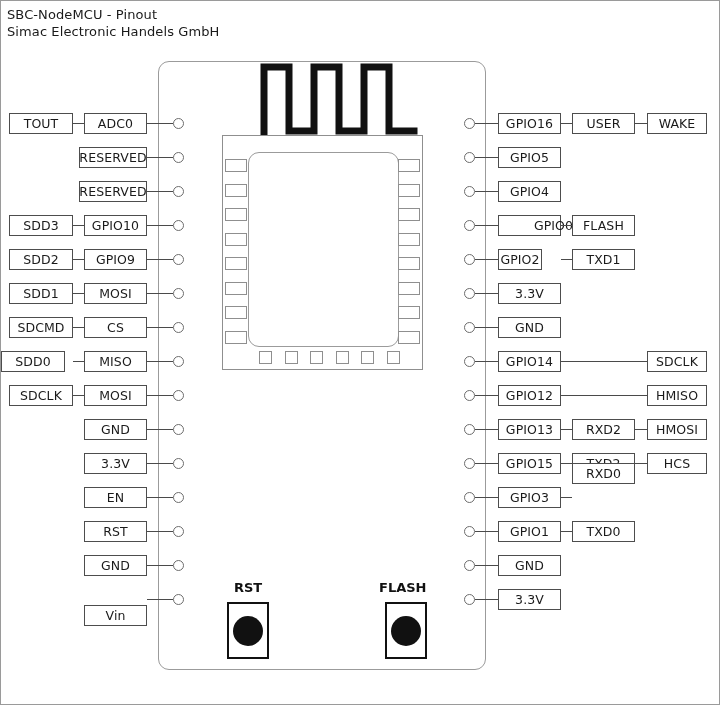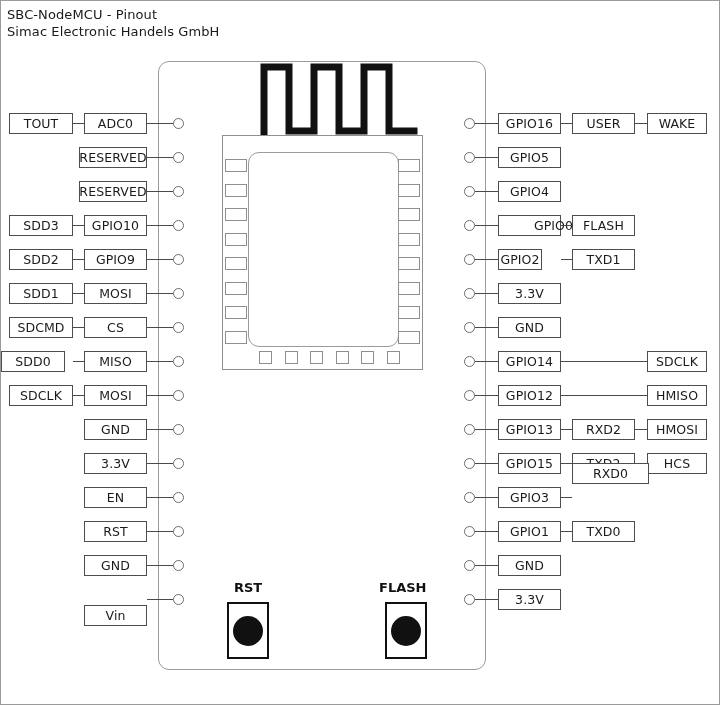--- a/index.html
+++ b/index.html
@@ -297,21 +297,21 @@
       <div class="pin-dot" style="left: 463px; top: 456.5px;"></div>
       <div class="lead" style="left: 474px; width: 23px; top: 462px;"></div>
       <div class="lbl" style="left: 497px; width: 63px; top: 452px;">GPIO15</div>
       <div class="lbl" style="left: 571px; width: 63px; top: 452px;">TXD2</div>
       <div class="lead" style="left: 560px; width: 11px; top: 462px;"></div>
       <div class="lbl" style="left: 646px; width: 60px; top: 452px;">HCS</div>
       <div class="lead" style="left: 634px; width: 12px; top: 462px;"></div>
       <div class="pin-dot" style="left: 463px; top: 490.5px;"></div>
       <div class="lead" style="left: 474px; width: 23px; top: 496px;"></div>
       <div class="lbl" style="left: 497px; width: 63px; top: 486px;">GPIO3</div>
-      <div class="lbl" style="left: 571px; width: 77px; top: 462px;">RXD0</div>
+      <div class="lbl" style="left: 571px; width: 63px; top: 462px;">RXD0</div>
       <div class="lead" style="left: 560px; width: 11px; top: 496px;"></div>
       <div class="pin-dot" style="left: 463px; top: 524.5px;"></div>
       <div class="lead" style="left: 474px; width: 23px; top: 530px;"></div>
       <div class="lbl" style="left: 497px; width: 63px; top: 520px;">GPIO1</div>
       <div class="lbl" style="left: 571px; width: 63px; top: 520px;">TXD0</div>
       <div class="lead" style="left: 560px; width: 11px; top: 530px;"></div>
       <div class="pin-dot" style="left: 463px; top: 558.5px;"></div>
       <div class="lead" style="left: 474px; width: 23px; top: 564px;"></div>
       <div class="lbl" style="left: 497px; width: 63px; top: 554px;">GND</div>
       <div class="pin-dot" style="left: 463px; top: 592.5px;"></div>

